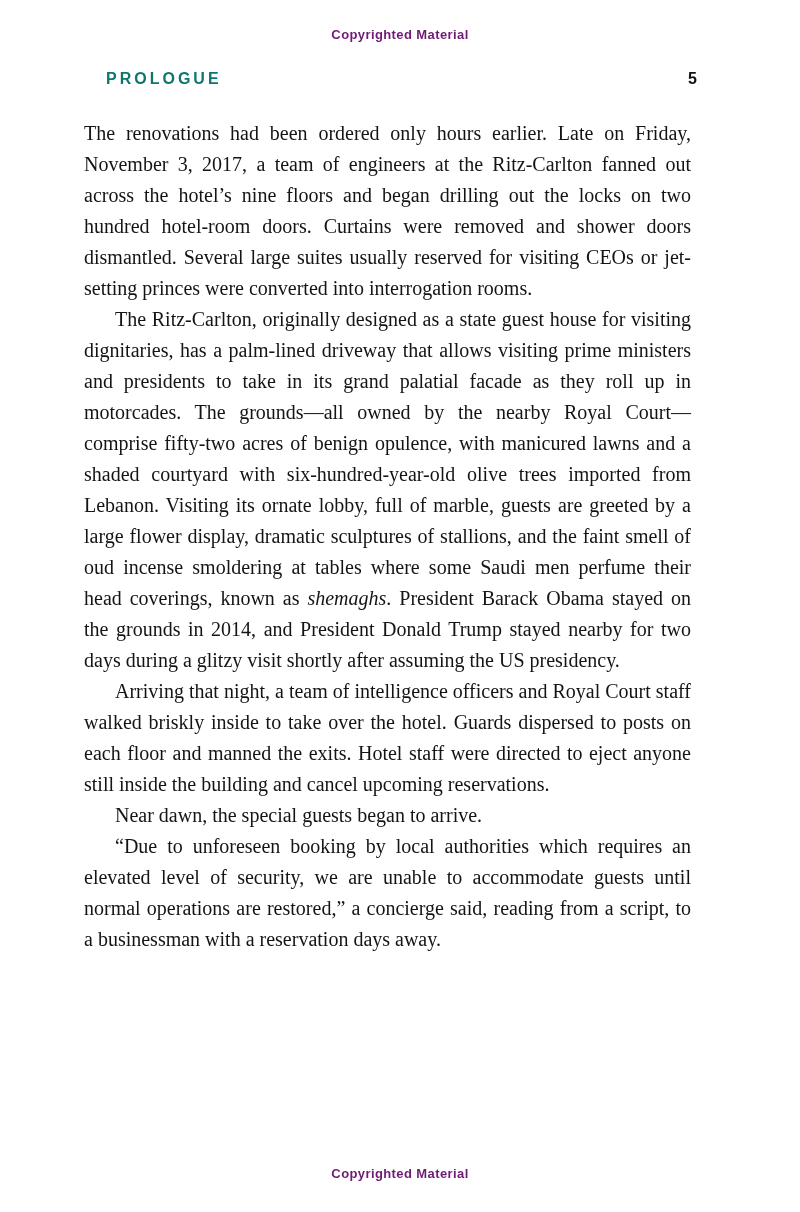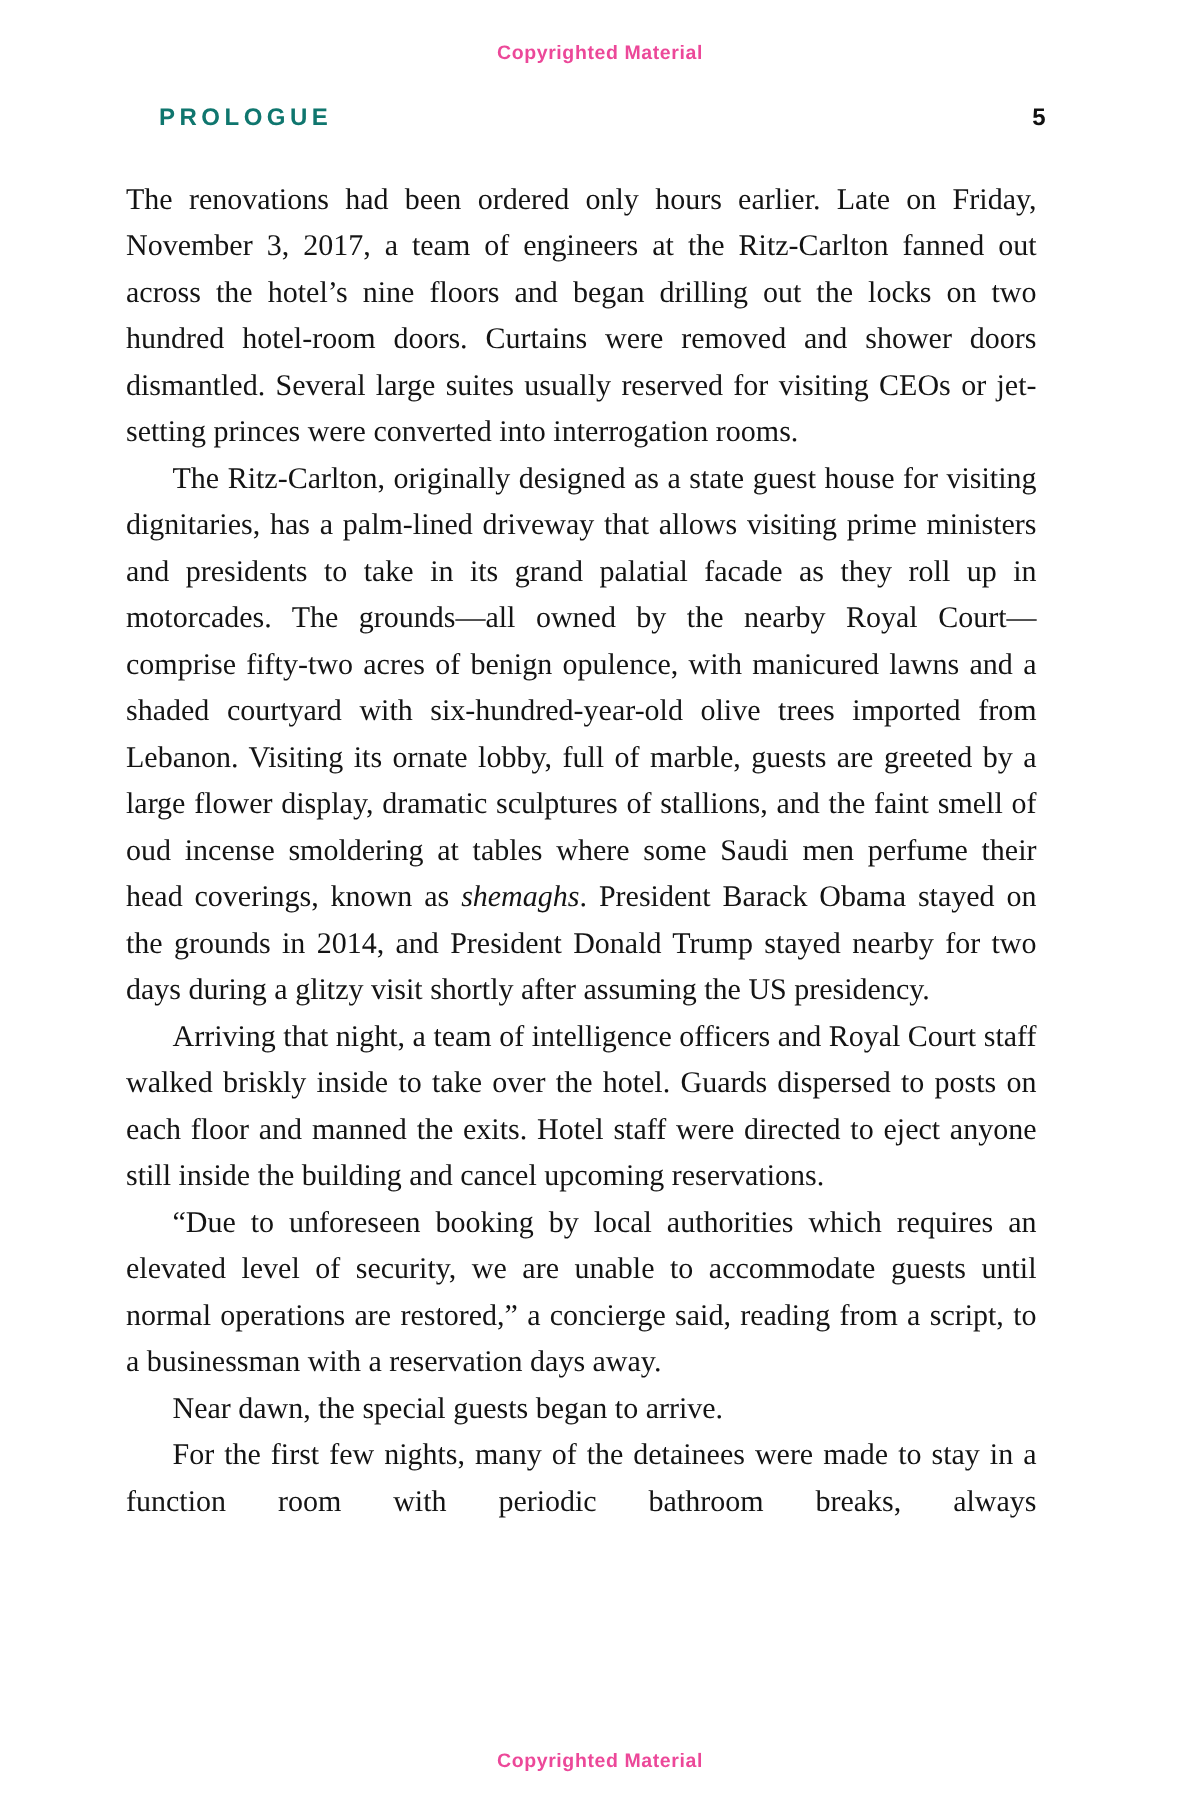--- a/index.html
+++ b/index.html
@@ -18,21 +18,21 @@
   }
   .copyright {
     position: absolute;
     left: 0;
     width: 100%;
     text-align: center;
     font-family: "Liberation Sans", sans-serif;
     font-weight: bold;
     font-size: 13px;
     letter-spacing: 0.4px;
-    color: #ec4899;
+    color: #701a75;
   }
   .copyright.top { top: 27px; }
   .copyright.bottom { top: 1166px; }
 
   .running-head {
     position: absolute;
     top: 70px;
     left: 90px;
     width: 607px;
     height: 22px;
@@ -84,20 +84,19 @@
 
   <div class="running-head">
     <span class="title">PROLOGUE</span>
     <span class="page-num">5</span>
   </div>
 
   <div class="body-text">
       <p class=""><span>The renovations had been ordered only hours earlier. Late on Friday, November 3, 2017, a team of engineers at the Ritz-Carlton fanned out across the hotel’s nine floors and began drilling out the locks on two hundred hotel-room doors. Curtains were removed and shower doors dismantled. Several large suites usually reserved for visiting CEOs or jet-setting princes were converted into interrogation rooms.</span></p>
       <p class="indent"><span>The Ritz-Carlton, originally designed as a state guest house for visiting dignitaries, has a palm-lined driveway that allows visiting prime ministers and presidents to take in its grand palatial facade as they roll up in motorcades. The grounds—all owned by the nearby Royal Court—comprise fifty-two acres of benign opulence, with manicured lawns and a shaded courtyard with six-hundred-year-old olive trees imported from Lebanon. Visiting its ornate lobby, full of marble, guests are greeted by a large flower display, dramatic sculptures of stallions, and the faint smell of oud incense smoldering at tables where some Saudi men perfume their head coverings, known as </span><span class="bold-italic">shemaghs</span><span>. President Barack Obama stayed on the grounds in 2014, and President Donald Trump stayed nearby for two days during a glitzy visit shortly after assuming the US presidency.</span></p>
       <p class="indent"><span>Arriving that night, a team of intelligence officers and Royal Court staff walked briskly inside to take over the hotel. Guards dispersed to posts on each floor and manned the exits. Hotel staff were directed to eject anyone still inside the building and cancel upcoming reservations.</span></p>
+      <p class="indent"><span>Near dawn, the special guests began to arrive.</span></p>
       <p class="indent"><span>“Due to unforeseen booking by local authorities which requires an elevated level of security, we are unable to accommodate guests until normal operations are restored,” a concierge said, reading from a script, to a businessman with a reservation days away.</span></p>
-      <p class="indent"><span>Near dawn, the special guests began to arrive.</span></p>
-      <p class="indent continued"><span>For the first few nights, many of the detainees were made to stay in a function room with periodic bathroom breaks, always</span></p>
     </div>
 
   <div class="copyright bottom">Copyrighted Material</div>
 
 </div>
 
 </body></html>

